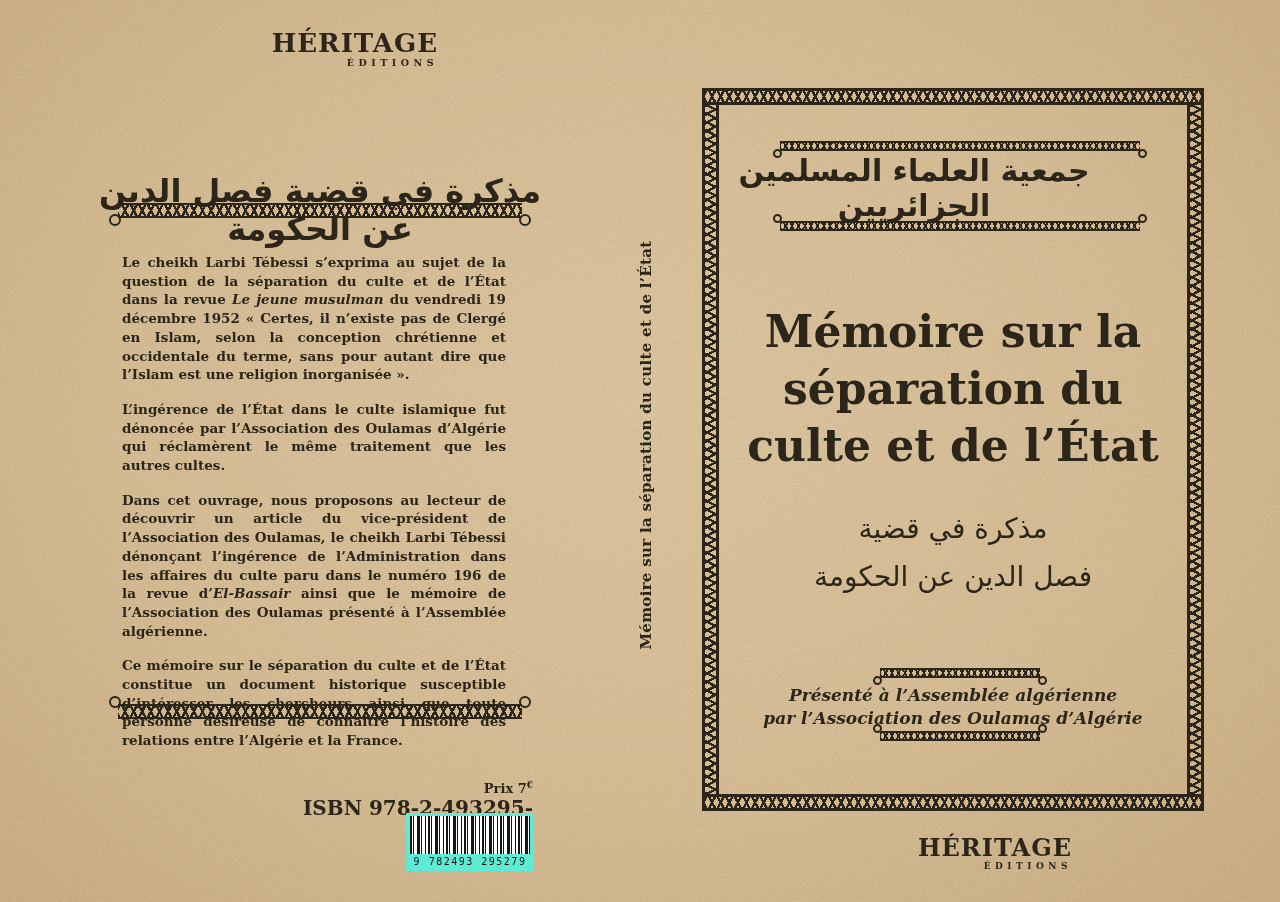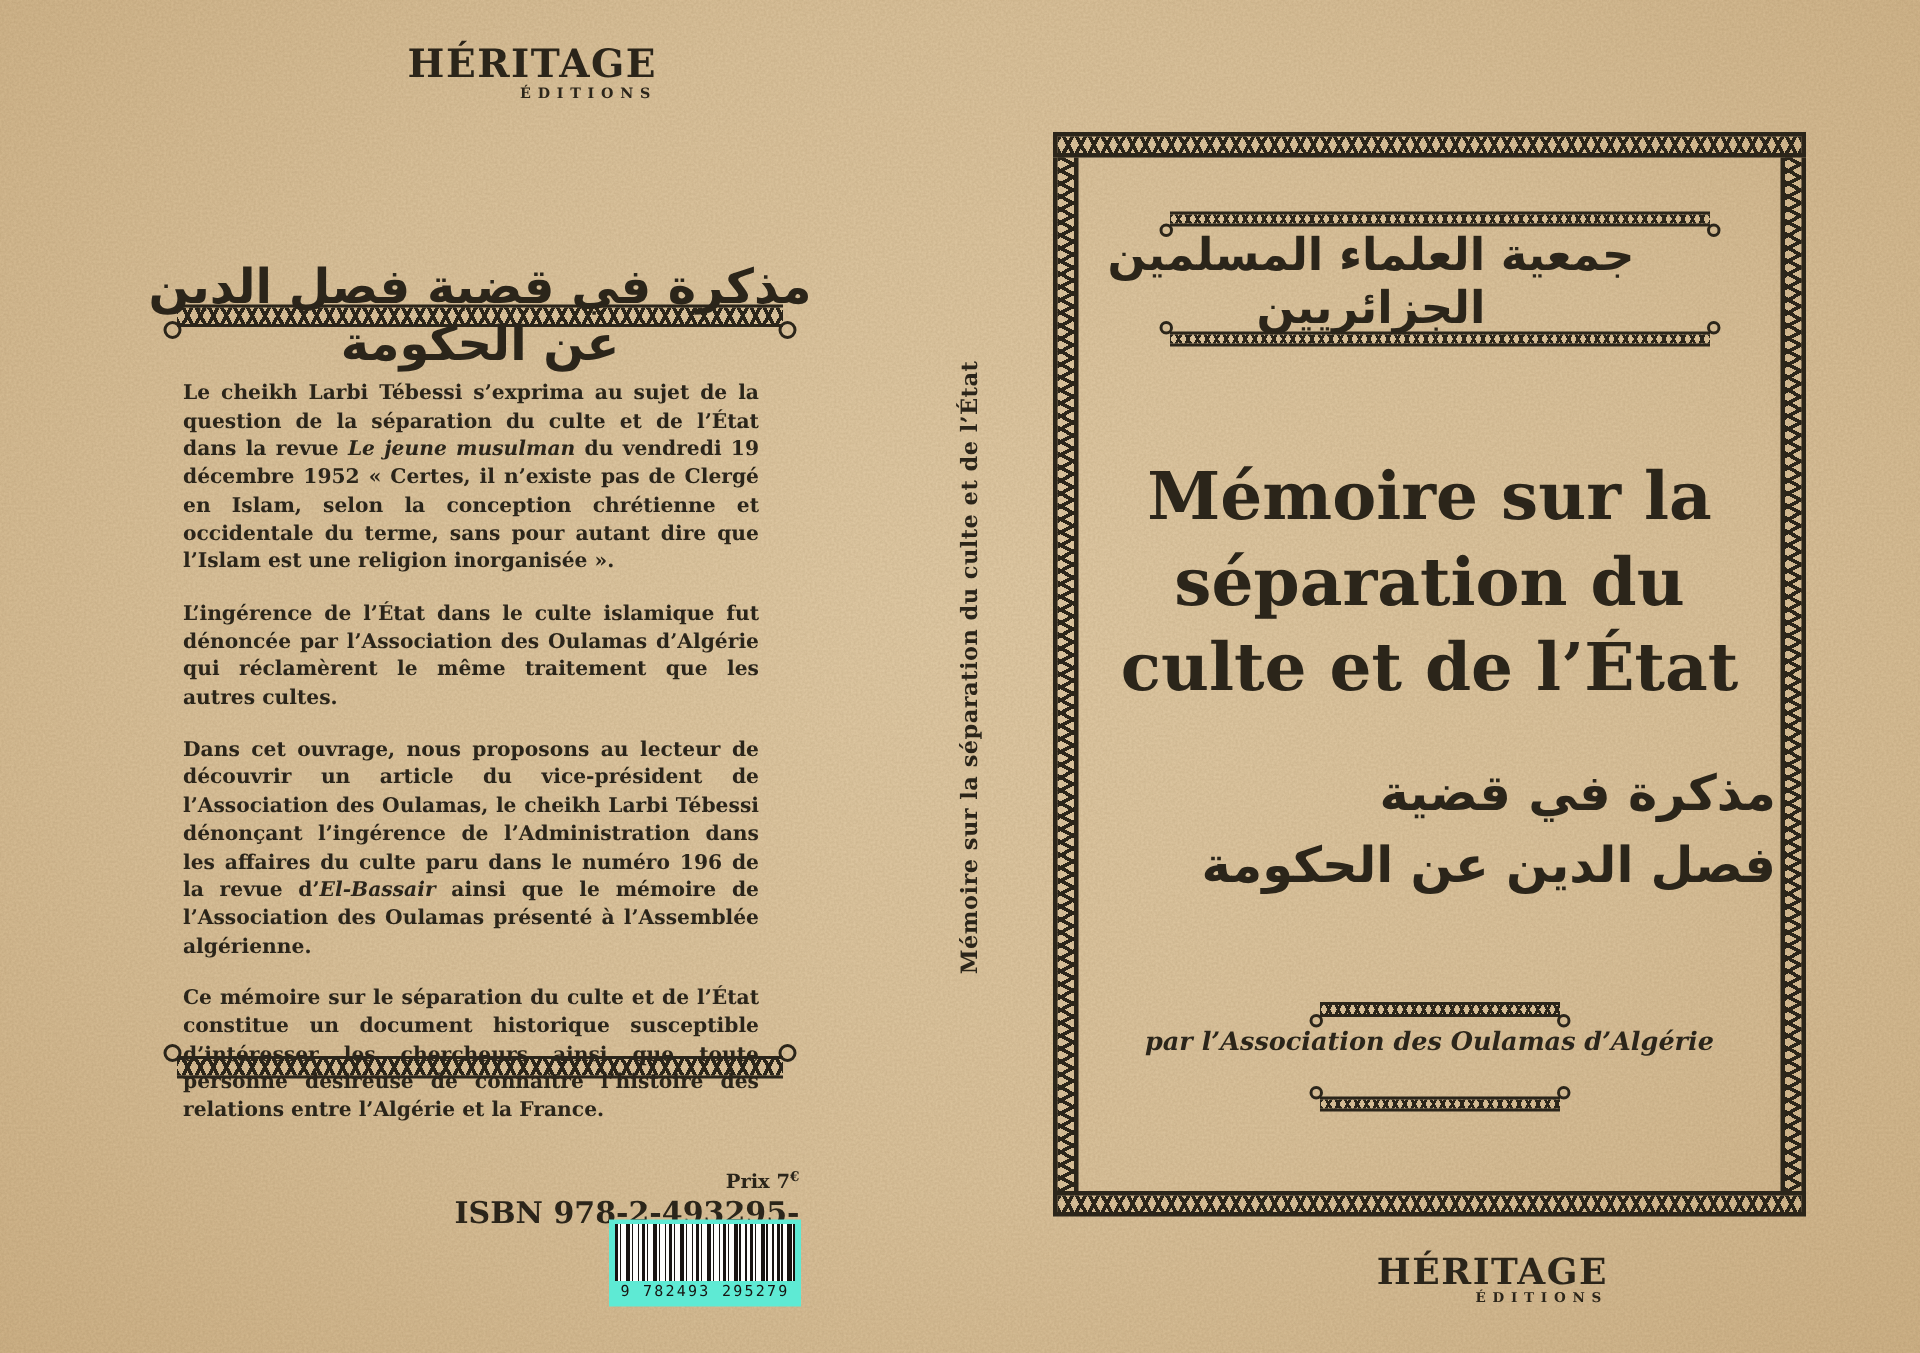--- a/index.html
+++ b/index.html
@@ -114,21 +114,21 @@
   .calligraphy{
     position:absolute;left:720px;top:153px;width:388px;
     font-size:30px;font-weight:bold;
   }
   .front-title{
     position:absolute;left:722px;top:303px;width:462px;
     font-size:44px;font-weight:bold;line-height:57px;text-align:center;
   }
   .front-arabic{
     position:absolute;left:722px;top:505px;width:462px;
-    font-size:33px;font-weight:bold;line-height:48px;text-align:right;
+    font-size:28px;font-weight:normal;line-height:48px;
   }
   .presented{
     position:absolute;left:722px;top:684px;width:462px;
     font-size:17px;font-style:italic;font-weight:bold;line-height:23px;text-align:center;
   }
 </style>
 </head>
 <body>
 
 <svg class="texture" width="1280" height="902">
@@ -182,20 +182,21 @@
 
 <div class="front-title">Mémoire sur la séparation du culte et de l’État</div>
 
 <div class="arabic front-arabic">
   <div>مذكرة في قضية</div>
   <div>فصل الدين عن الحكومة</div>
 </div>
 
 <div class="band small caps-down" style="left:880px;top:668px;width:160px;"></div>
 <div class="presented">
+  <div>Présenté à l’Assemblée algérienne</div>
   <div>par l’Association des Oulamas d’Algérie</div>
 </div>
 <div class="band small caps-up" style="left:880px;top:731px;width:160px;"></div>
 
 <div class="logo" style="left:832px;top:836px;width:240px;">
   <div class="name" style="font-size:24px;">HÉRITAGE</div>
   <div class="sub" style="font-size:9px;">ÉDITIONS</div>
 </div>
 
 </body></html>

